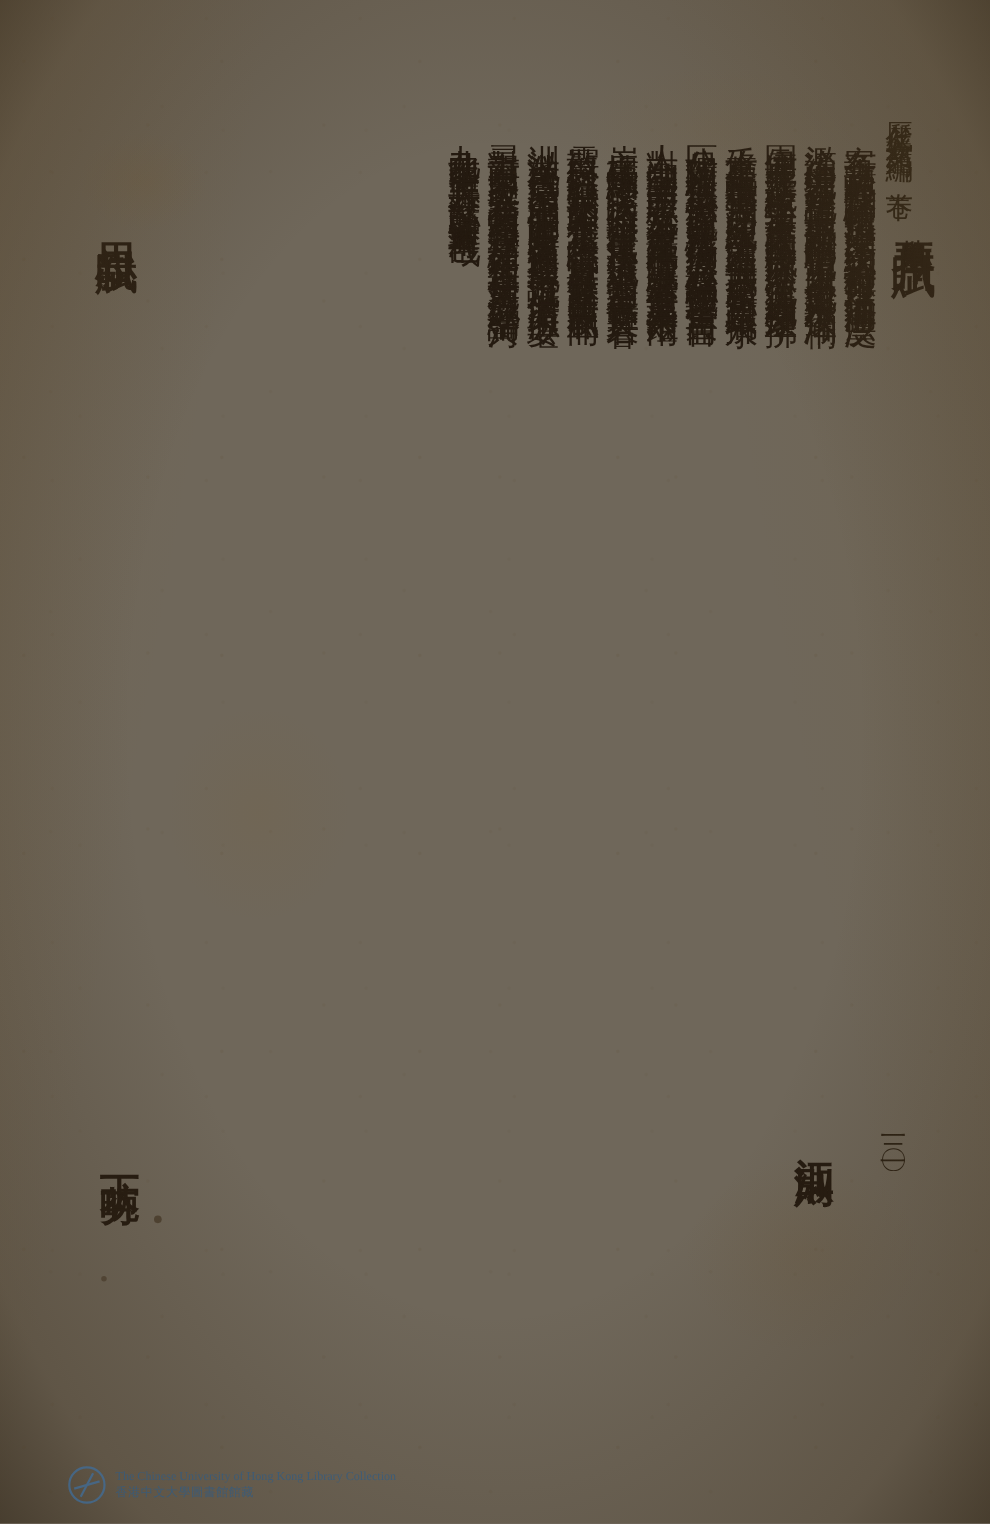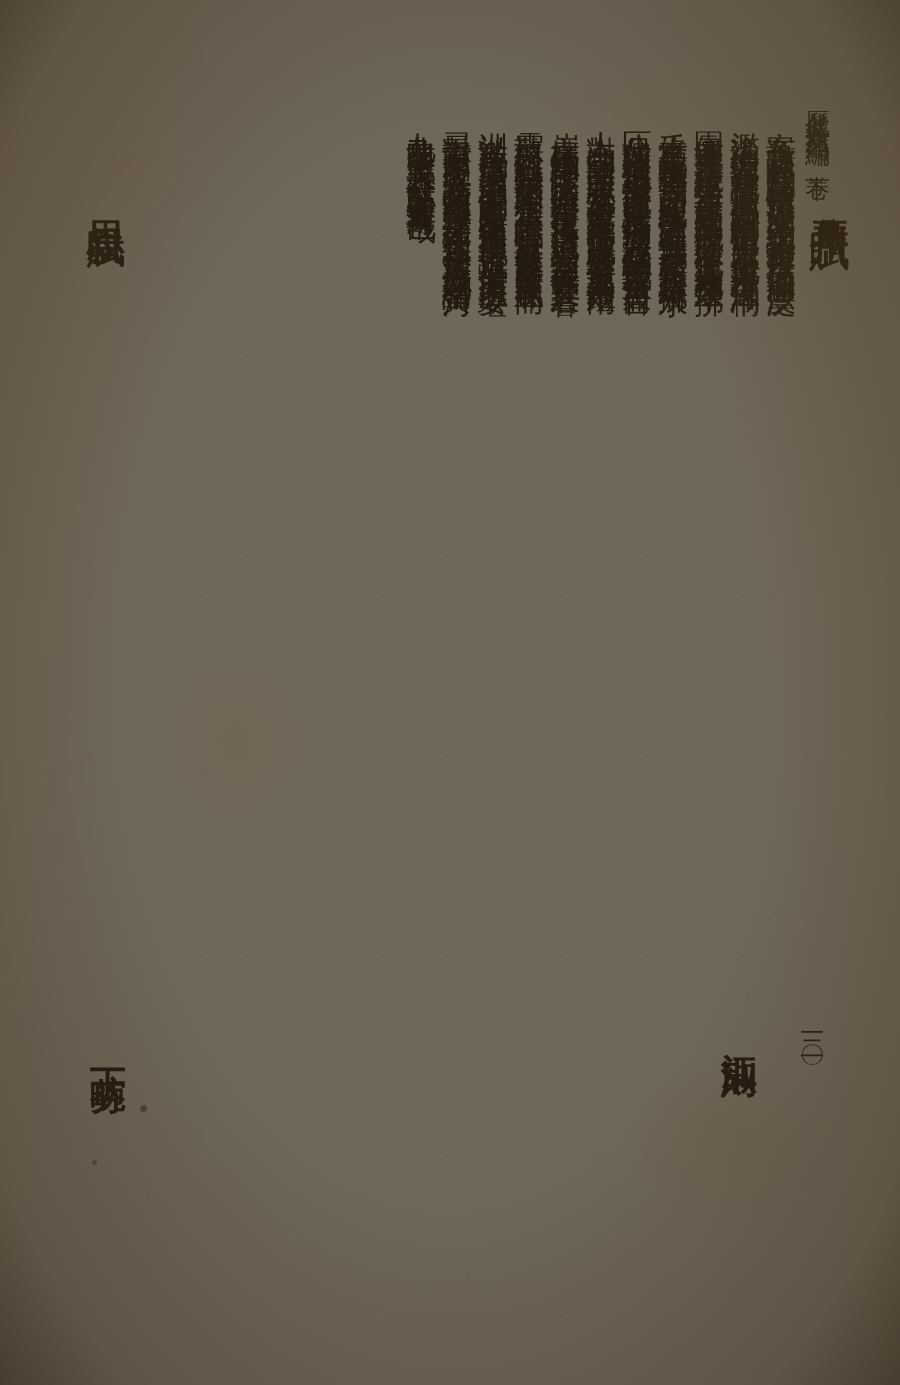--- a/index.html
+++ b/index.html
@@ -271,14 +271,21 @@
     <div class="col body">洲㲼池荒唐代之清泉已涸差比破龍澗古梁時之曲徑猶通迄今勝地爭誇流風可朵俯清渠而源委堪</div>
     <div class="col body">尋對青山而容顏不改人疑訪友囊負相將客豈迷津絃揮如在夫豈類稗史之荒唐羽流之欺紿謂黃河</div>
     <div class="col body">
       <span>九曲象形而上應夫天丹井一泓鑿鑿而旁通於海也哉</span><span class="annot two-line-s">獨清閣詩鈔</span>
     </div>
   </div>
 
   <div id="work2">思親賦</div>
   <div id="work2-author">丁畹芬</div>
 
+  <div id="watermark">
+    <div class="wm-logo"></div>
+    <div class="wm-lines">
+      <span class="wm-en">The Chinese University of Hong Kong Library Collection</span>
+      <span class="wm-zh">香港中文大學圖書館館藏</span>
+    </div>
+  </div>
 
 </div>
 
 </body></html>

